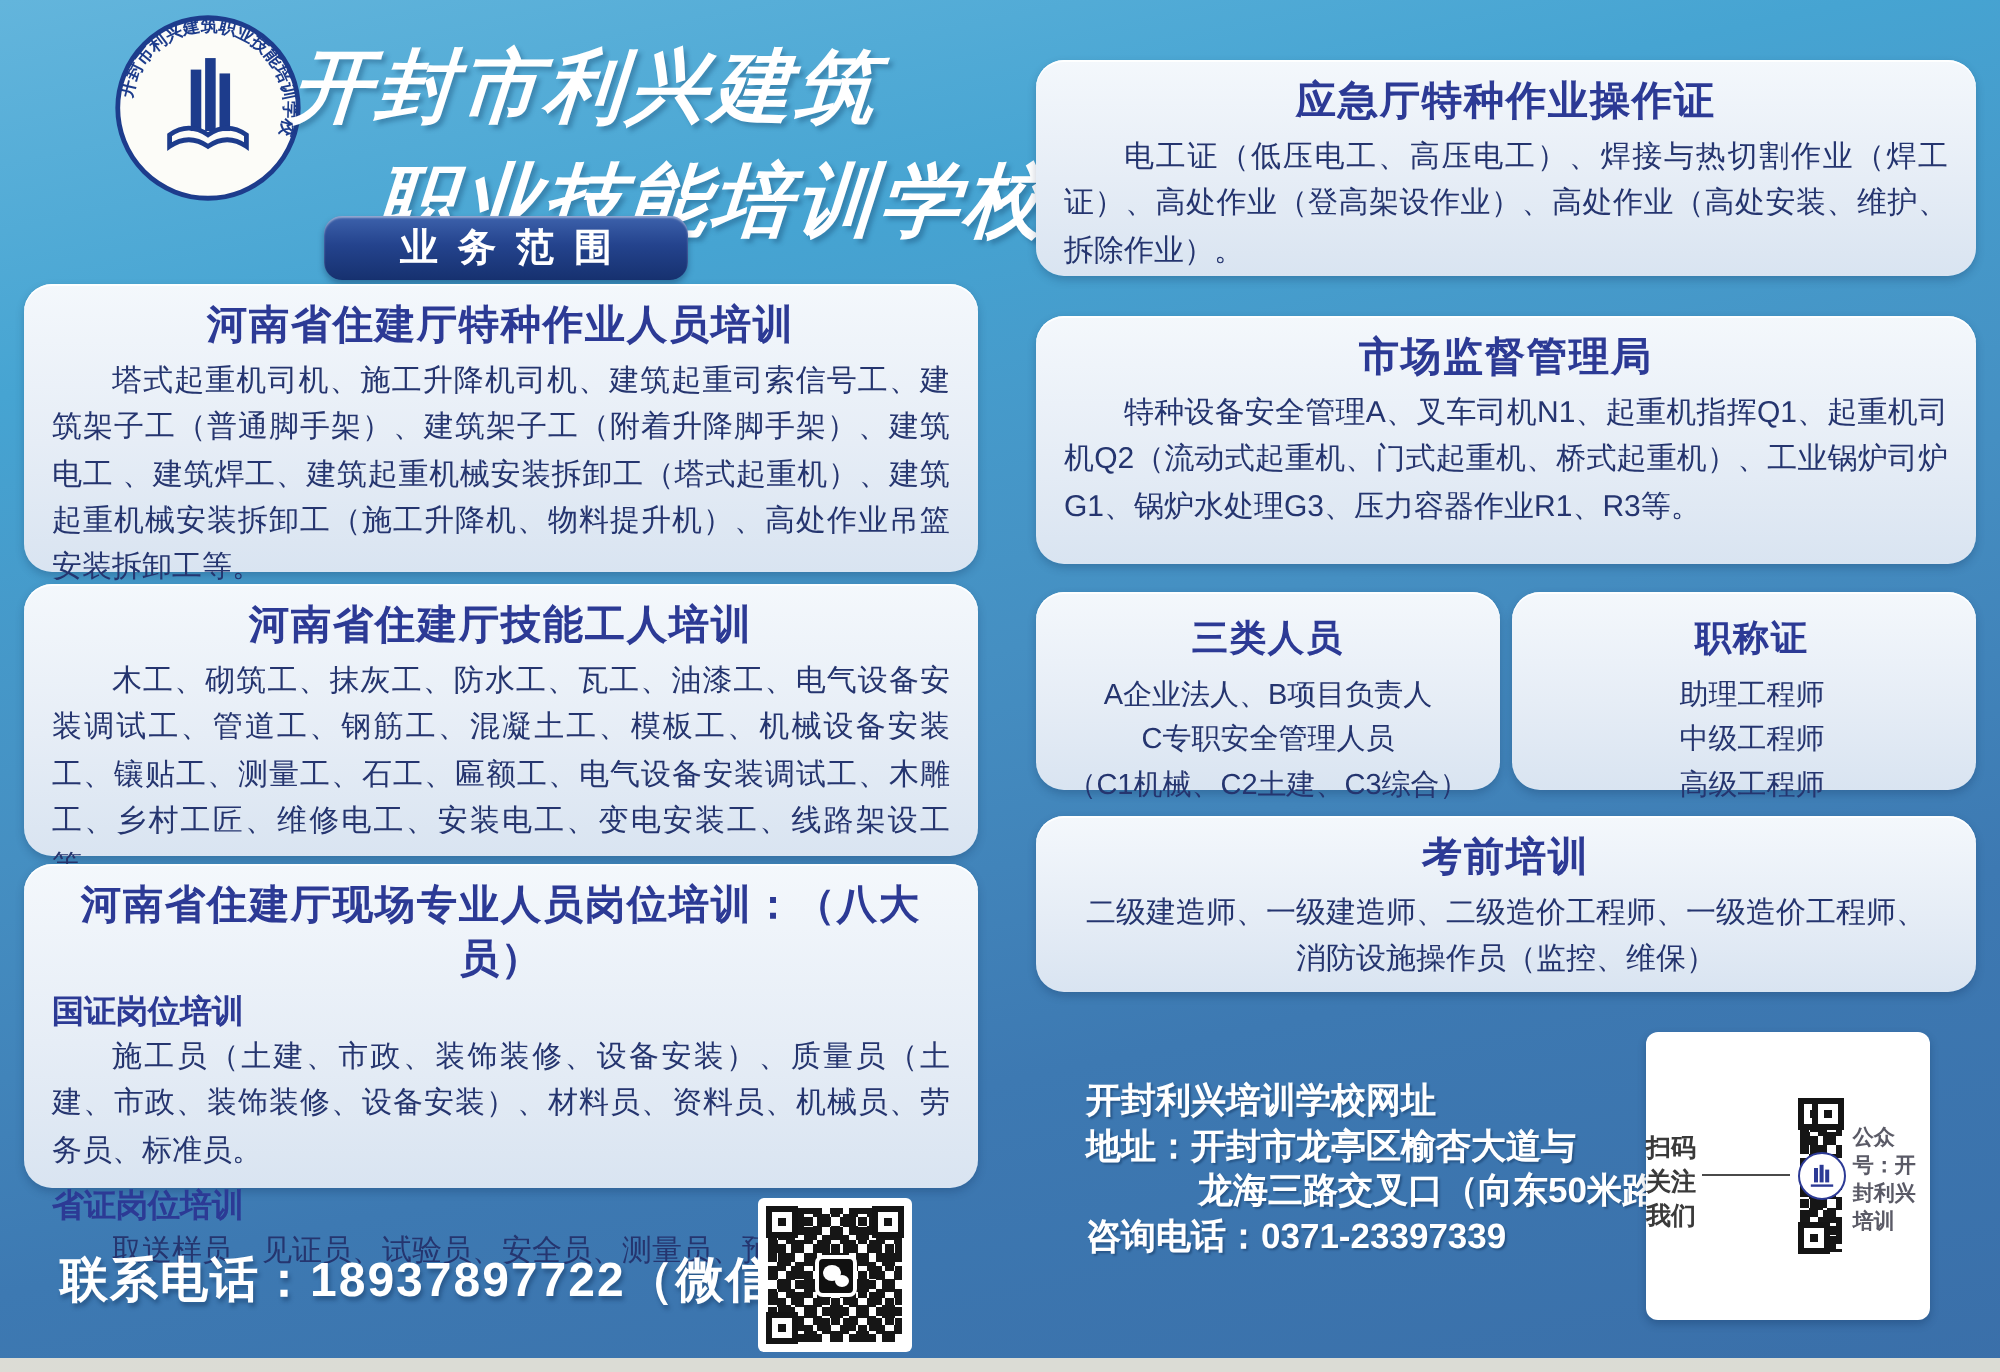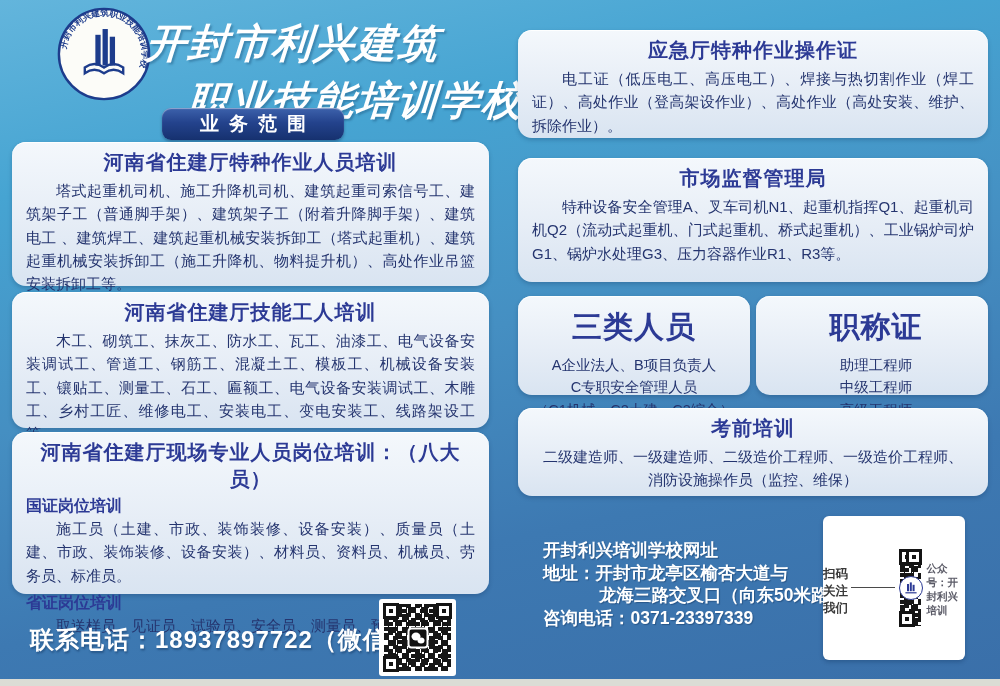--- a/index.html
+++ b/index.html
@@ -40,21 +40,21 @@
     padding:7px 14px 4px 14px;
   }
   .lcard { left:12px;  width:477px; }
   .rcard { left:518px; width:470px; }
   .card h2 { text-align:center; color:#2c3a95; font-size:20px; font-weight:bold;
     margin-bottom:3px; letter-spacing:1px; }
   .card p  { color:#25356f; font-size:15px; line-height:1.55; text-align:justify;
     text-indent:2em; font-weight:500; }
   .card .sub-title { color:#2c3a95; font-size:16px; font-weight:bold; margin-top:3px; }
   .card .centered { text-indent:0; text-align:center; }
-  .half h2 { font-size:30px; margin-top:4px; margin-bottom:6px; }
+  .half h2 { font-size:18px; margin-top:4px; margin-bottom:6px; }
   .half p  { font-size:14.5px; line-height:1.55; }
 
   
   .contact {
     position:absolute; left:30px; top:624px; color:#fff; font-size:24px; font-weight:bold;
     letter-spacing:1px; text-shadow:1px 2px 2px rgba(10,40,80,.4);
   }
 
   
   .info { position:absolute; left:543px; top:540px; color:#fff; font-weight:bold;

